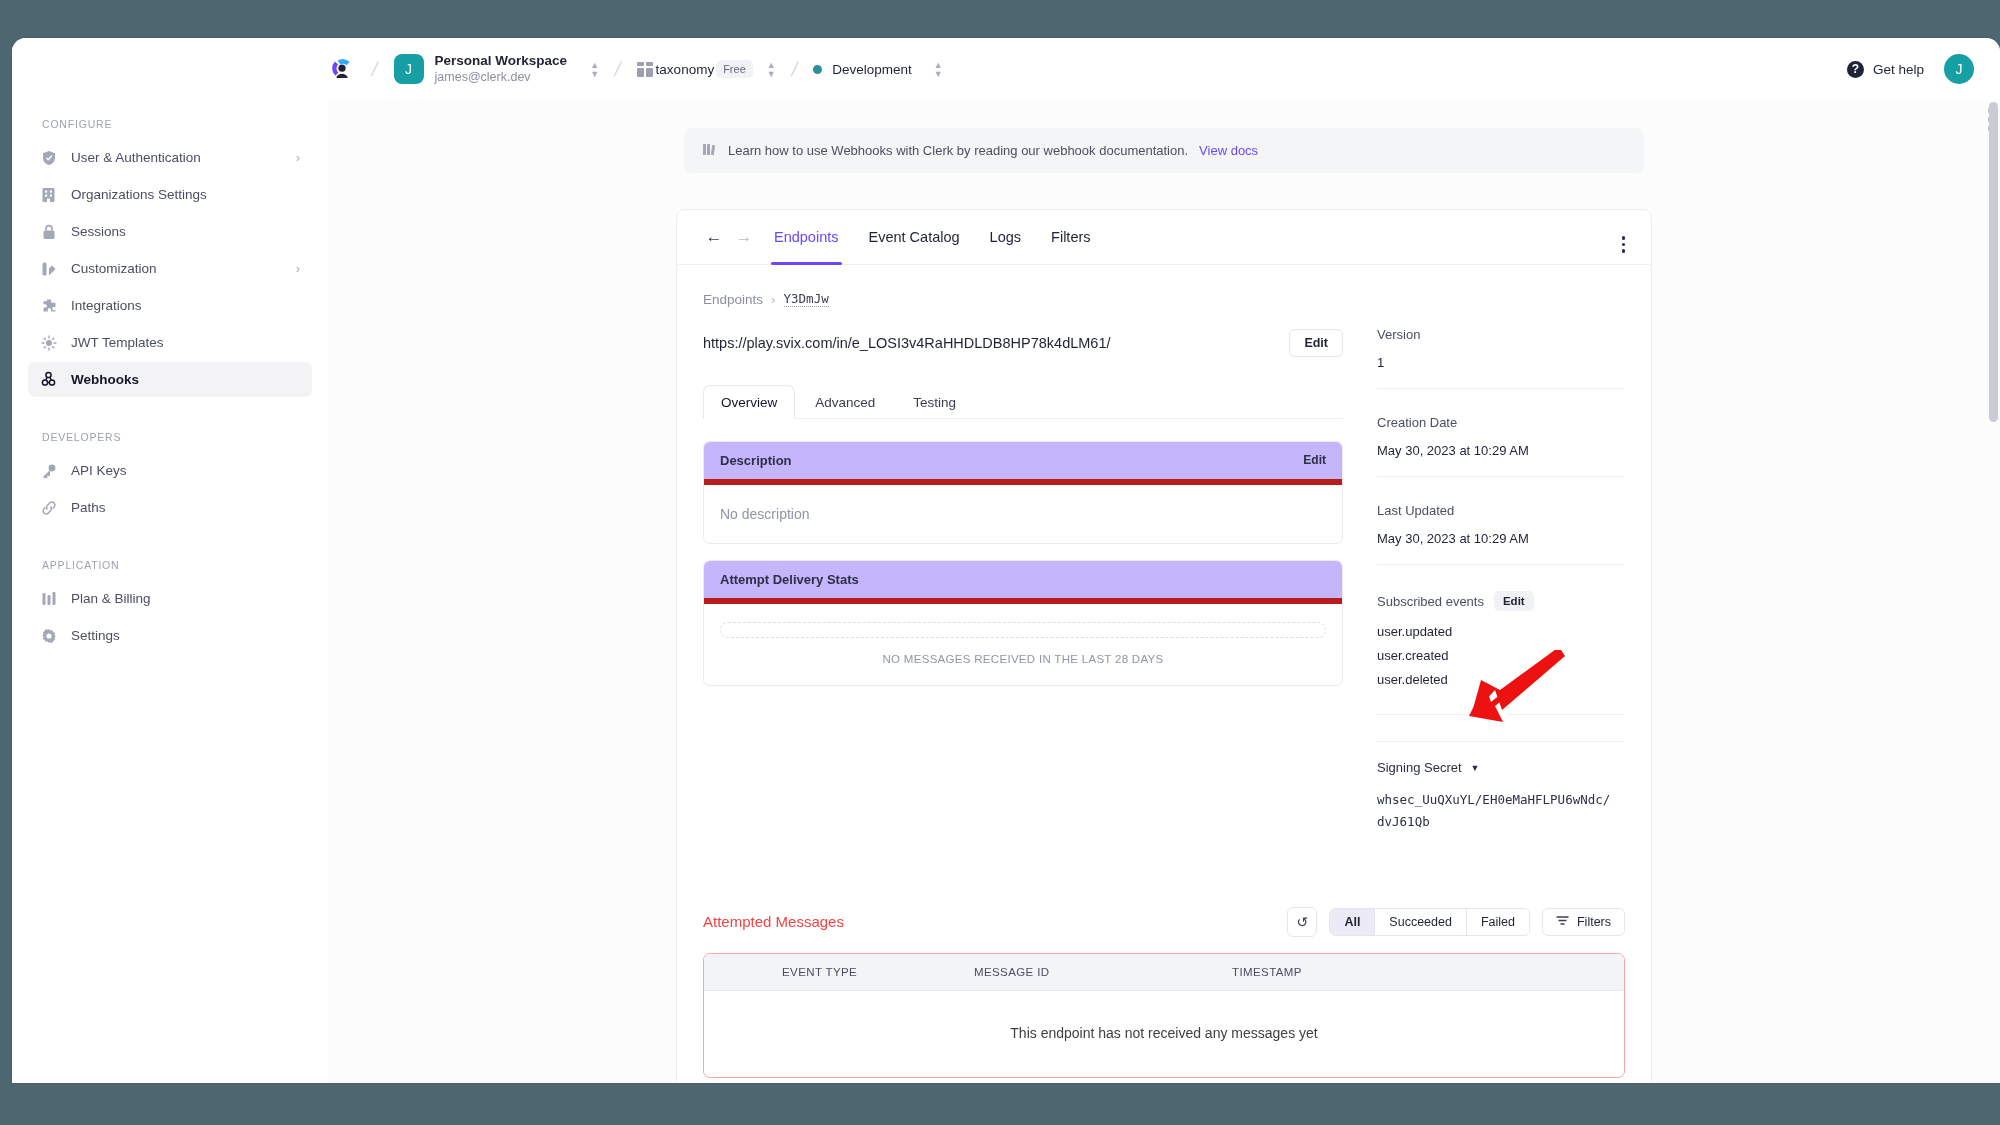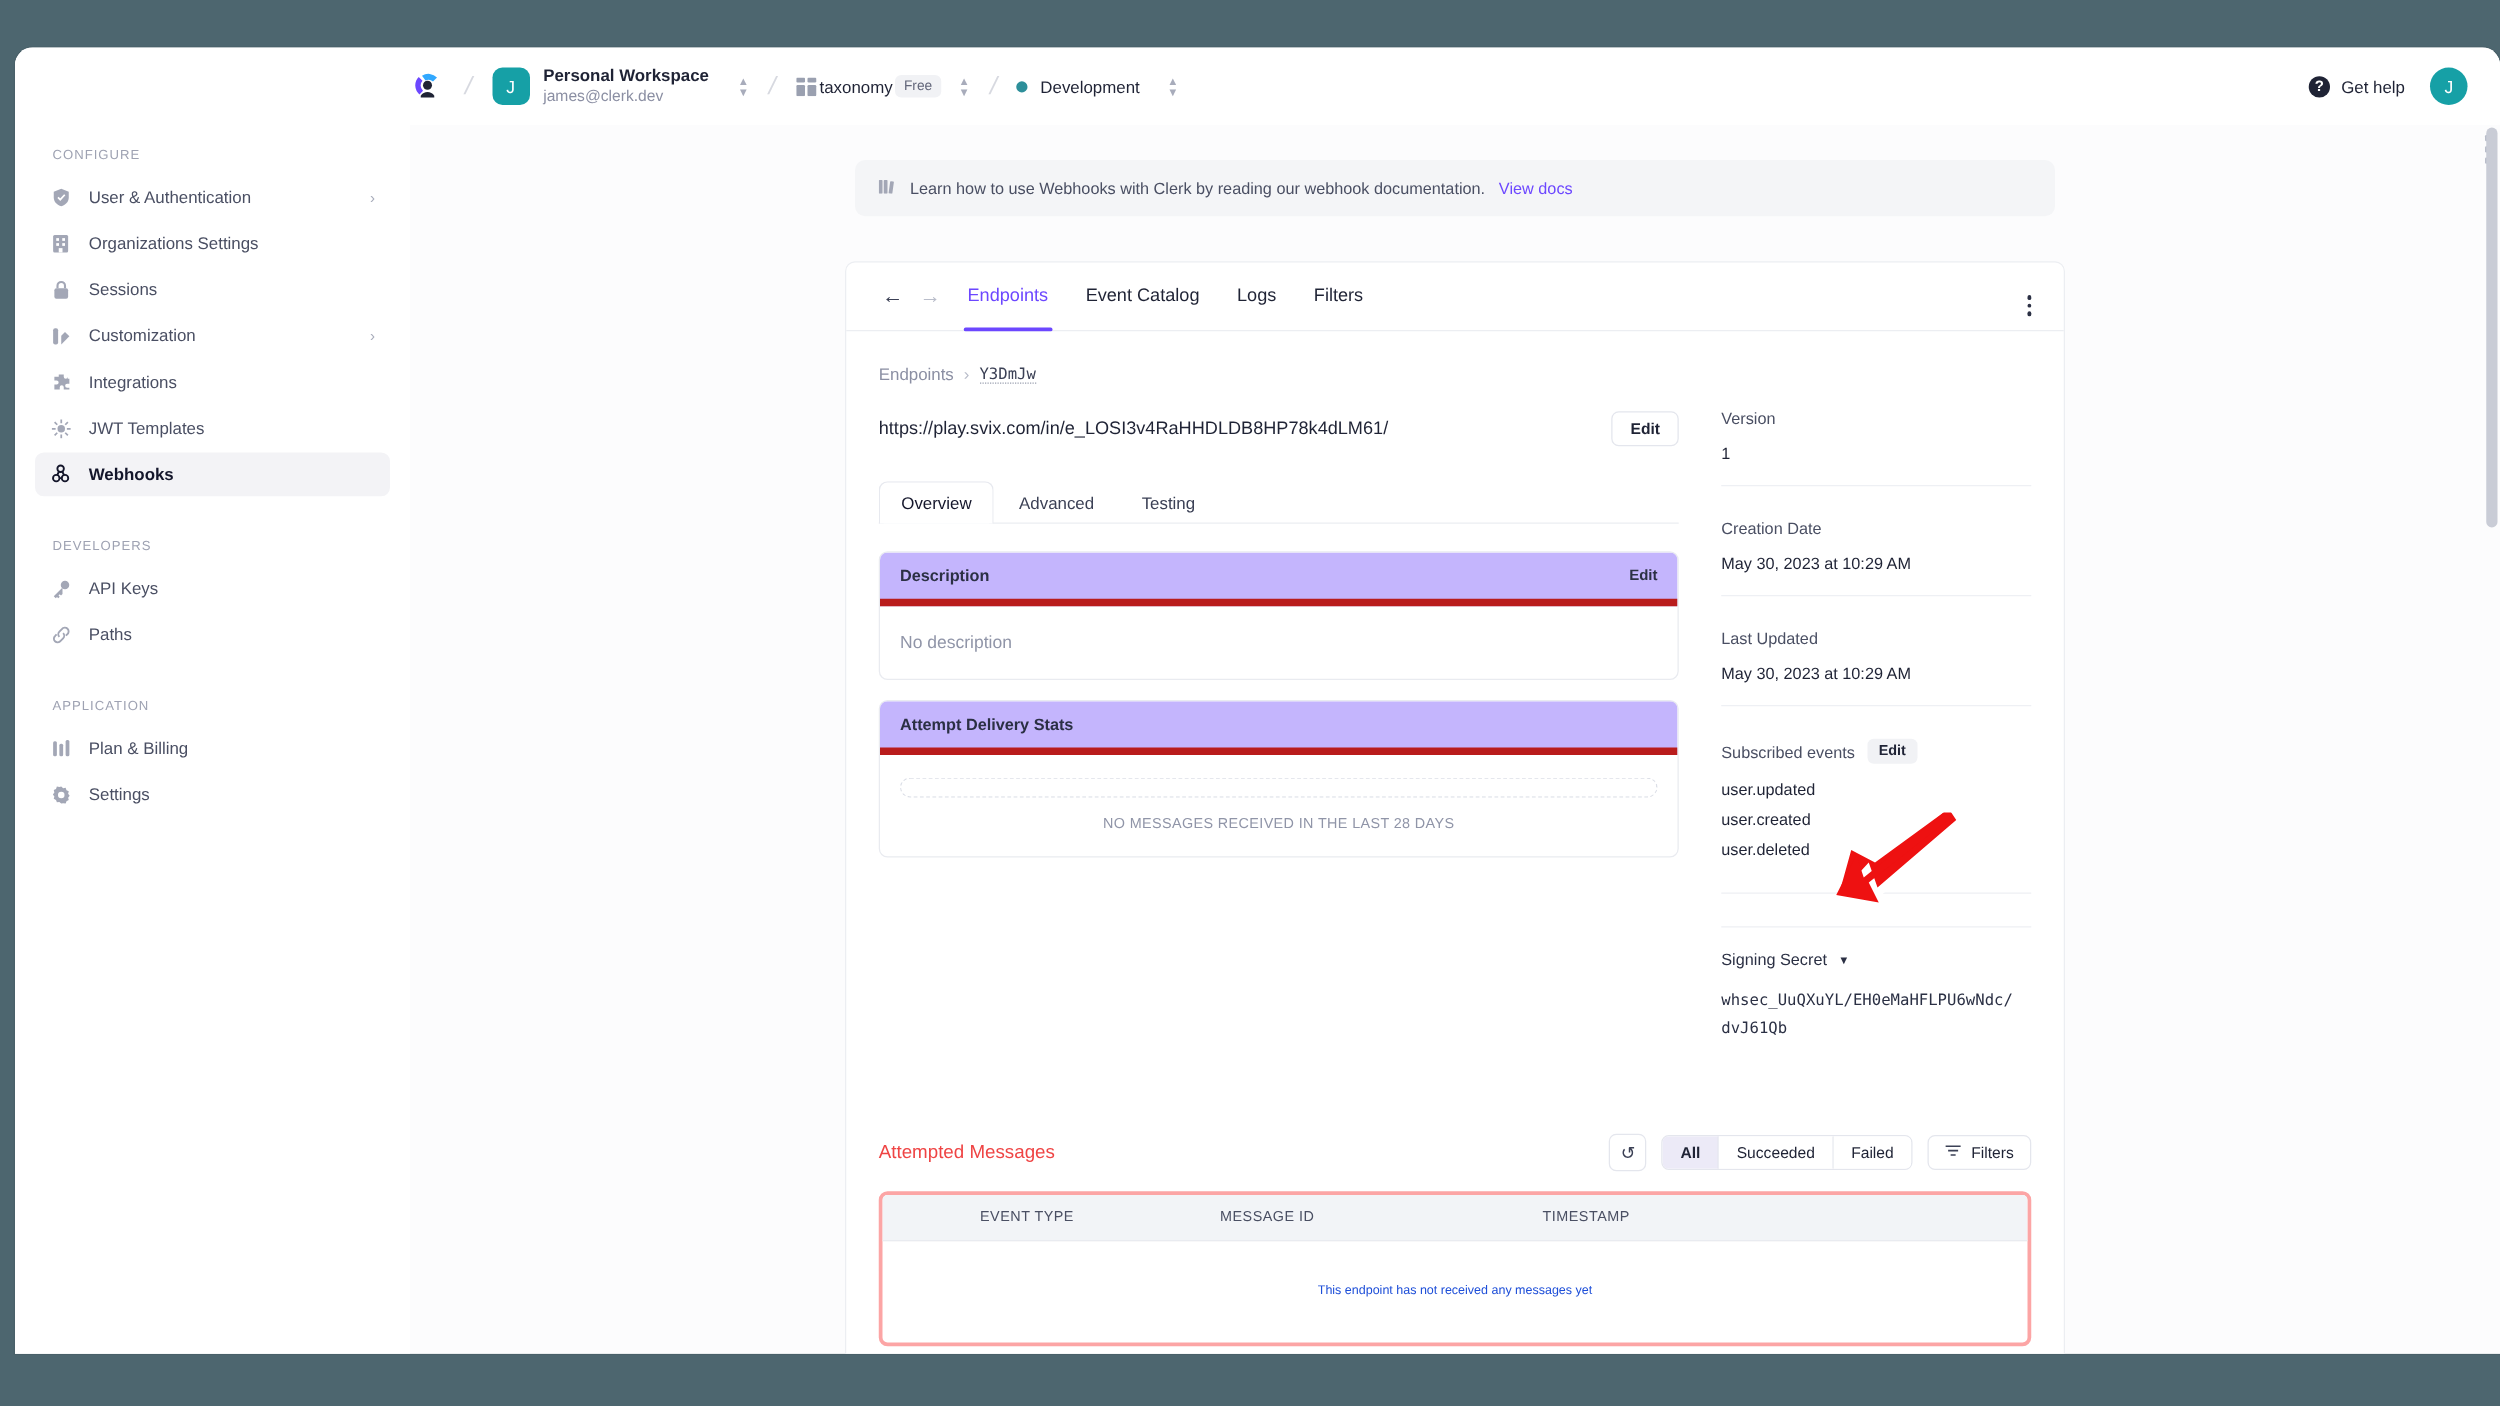--- a/index.html
+++ b/index.html
@@ -233,31 +233,31 @@
     background: #fff; cursor: pointer; border-right: 1px solid #e4e6ed;
     font-weight: 500;
   }
   .seg:last-child { border-right: none; }
   .seg.active { background: #eceaf7; font-weight: 600; }
   .btn-filters {
     border: 1px solid #e4e6ed; background: #fff; border-radius: 6px;
     padding: 6px 13px; font-size: 12.5px; color: #1f2335; cursor: pointer;
     display: flex; align-items: center; gap: 8px; font-weight: 500;
   }
-  .table { border: 3px solid #fca5a5; border-radius: 7px; overflow: hidden; }
+  .table { border: 1px solid #fca5a5; border-radius: 7px; overflow: hidden; }
   .thead {
     background: #f2f4f7; display: flex; padding: 12px 0;
     border-bottom: 1px solid #e9ebf0;
   }
   .th { font-size: 11.5px; color: #4a4f63; letter-spacing: 0.4px; font-weight: 500; }
   .th.c1 { width: 270px; padding-left: 78px; }
   .th.c2 { width: 258px; }
   .th.c3 { flex: 1; }
   .tbody-empty {
-    text-align: center; font-size: 10px; color: #1d4ed8;
+    text-align: center; font-size: 14px; color: #404040;
     padding: 34px 0 36px;
   }
   .att-footer { display: flex; align-items: center; padding: 20px 0 0; }
   .showing { font-size: 14.5px; color: #6b7085; }
   .pager { margin-left: auto; display: flex; gap: 10px; }
   .pg {
     width: 28px; height: 28px; border: 1px solid #e9ebf0; border-radius: 6px;
     background: #fff; color: #9aa0b0; font-size: 13px; cursor: pointer;
     display: flex; align-items: center; justify-content: center;
   }

